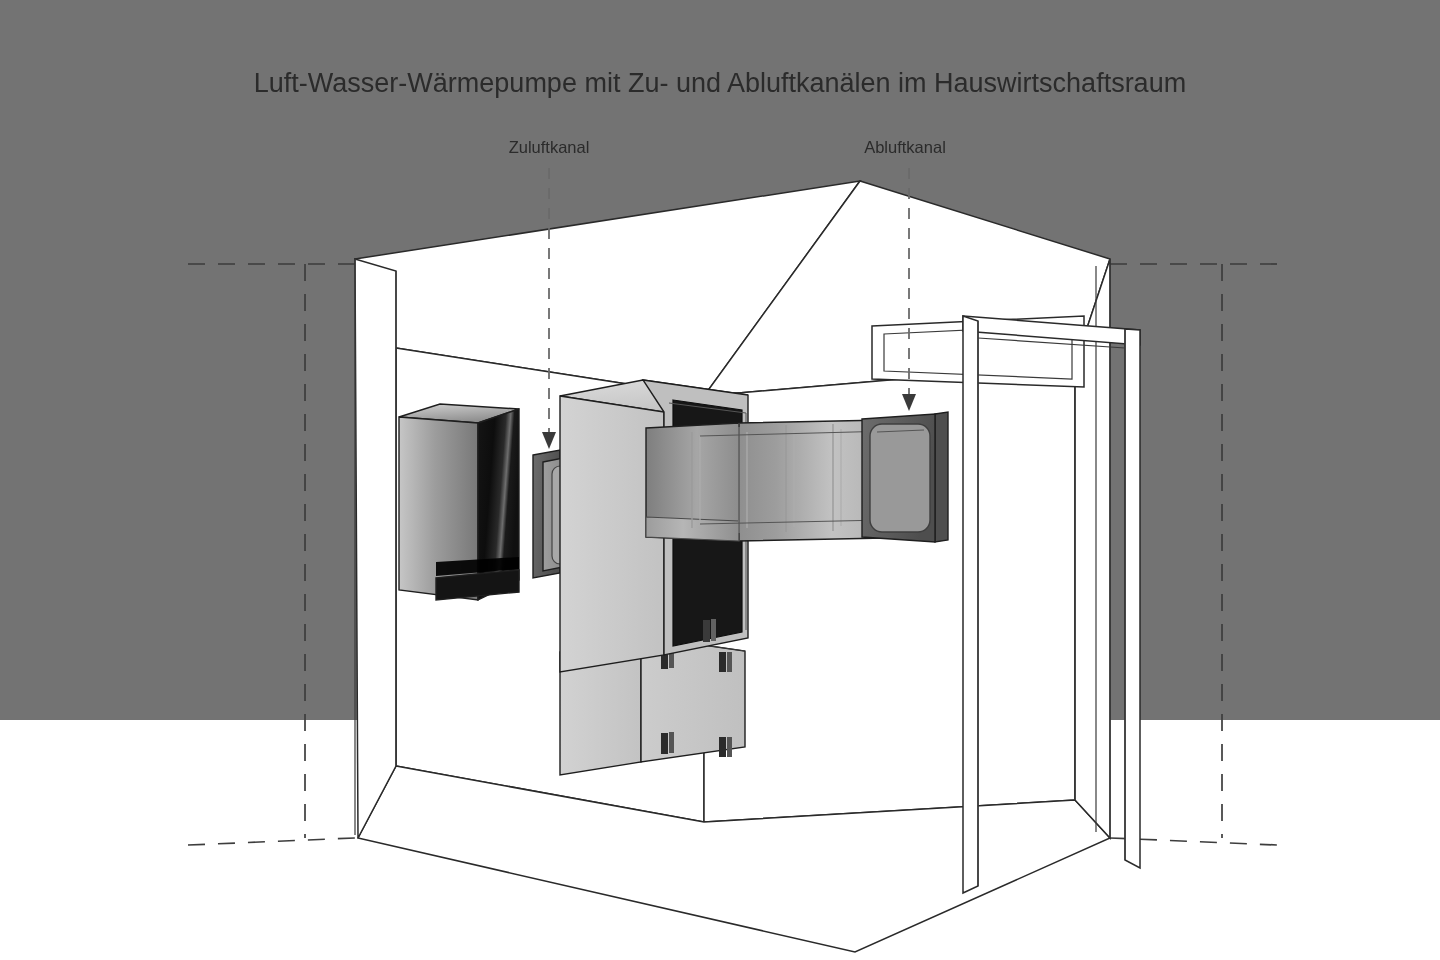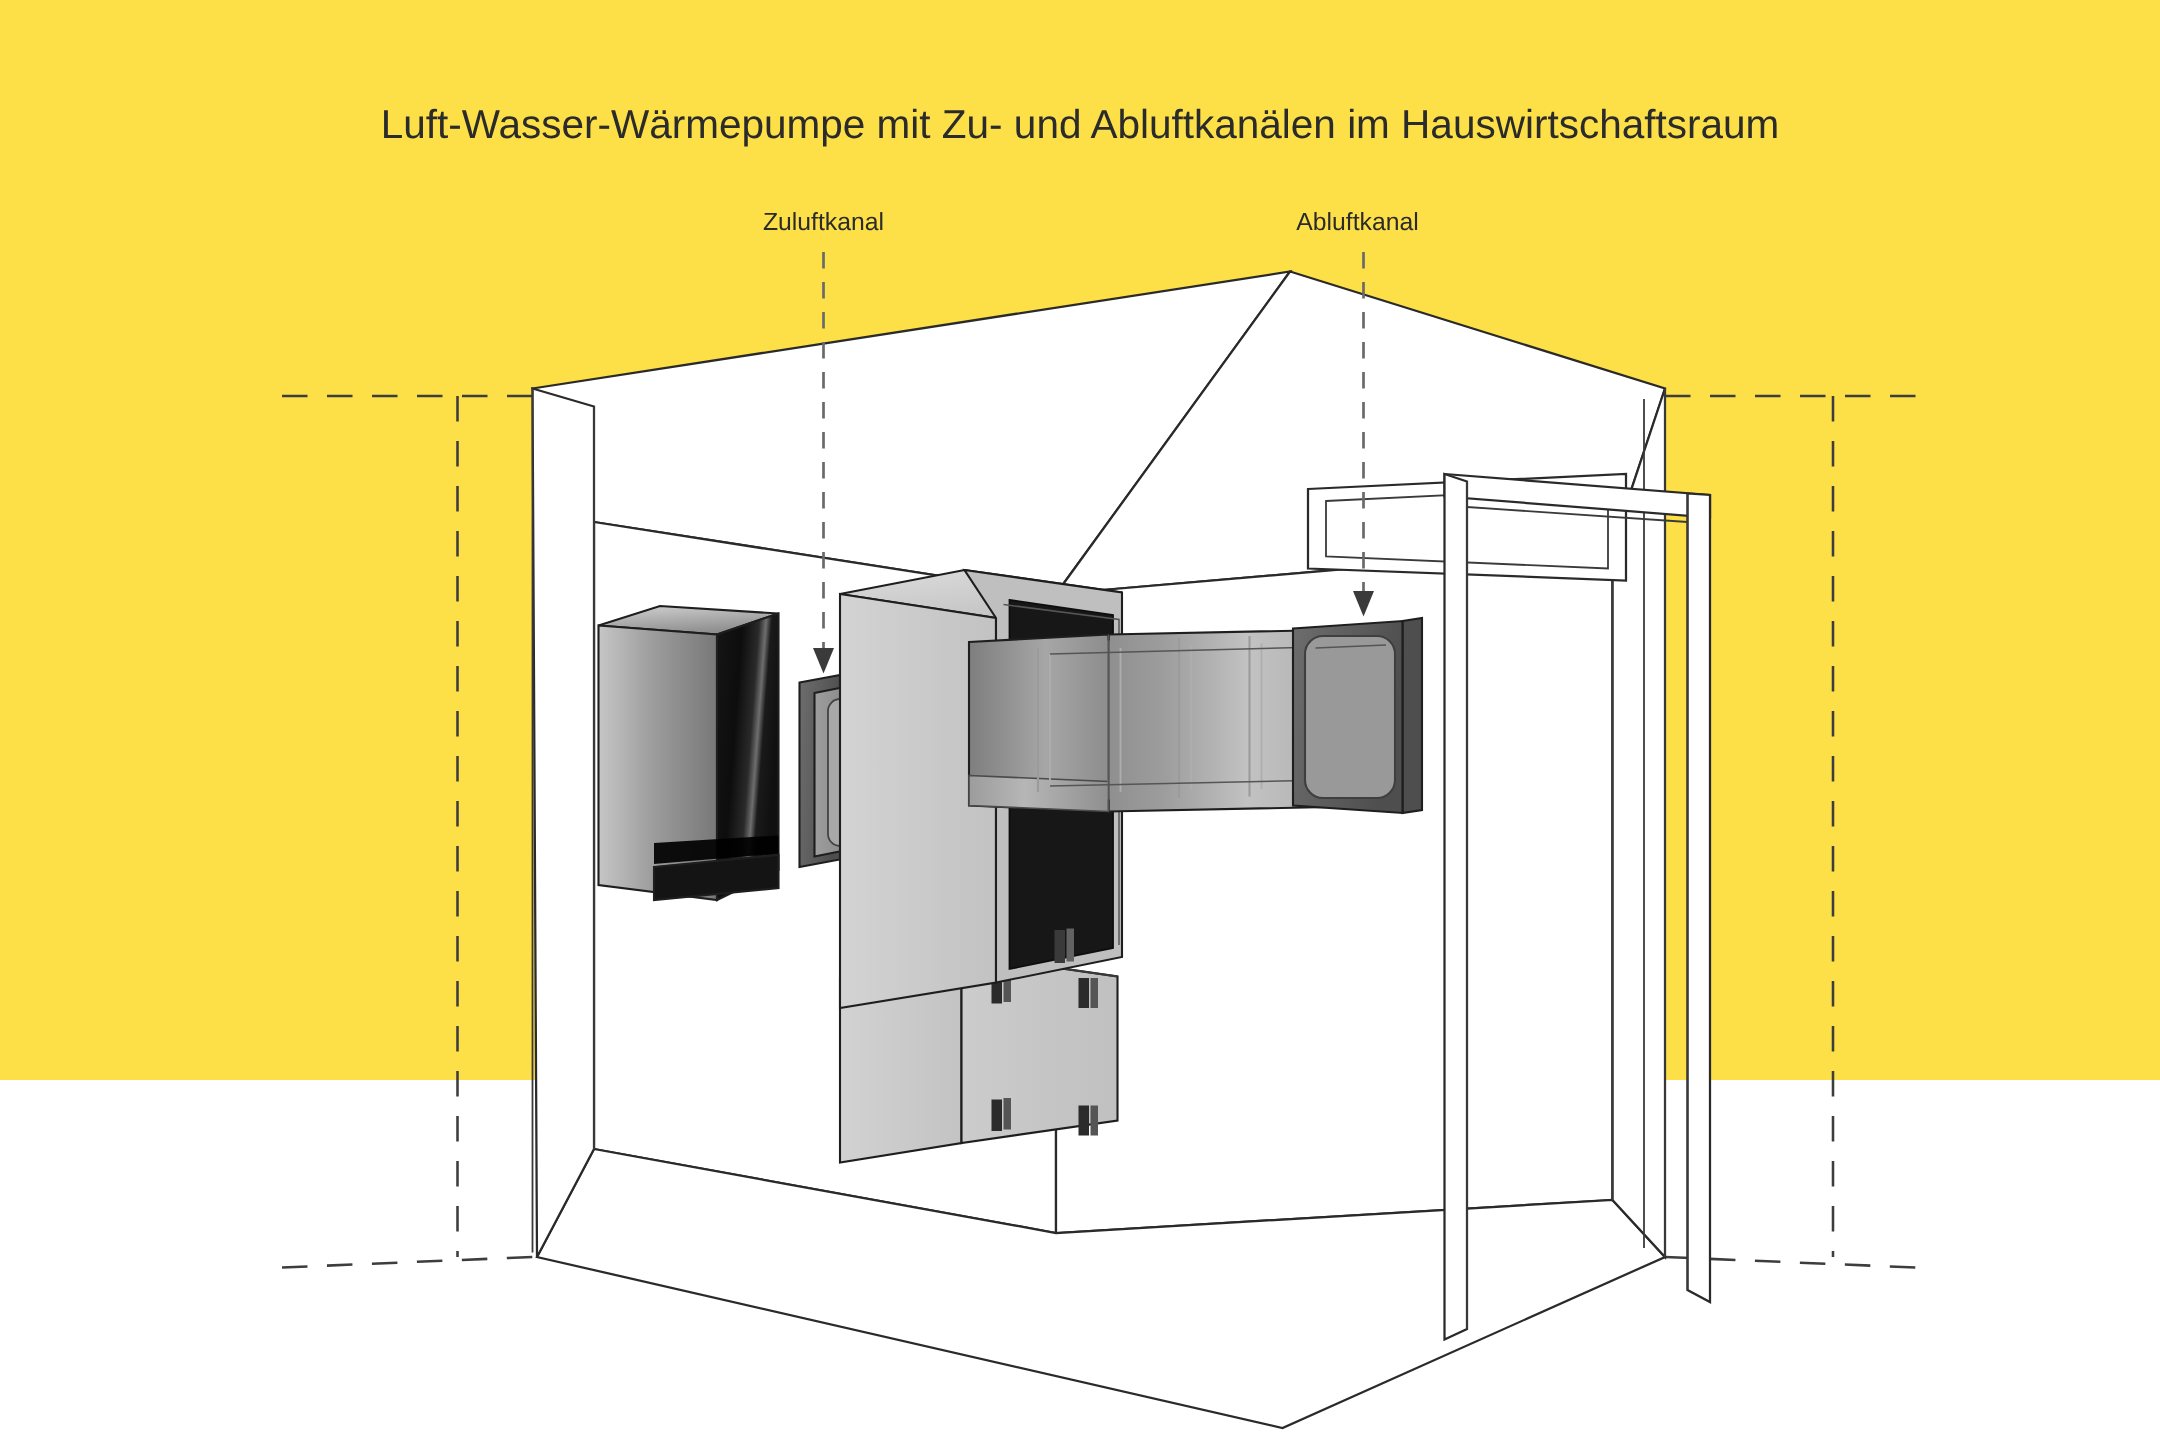--- a/index.html
+++ b/index.html
@@ -10,21 +10,21 @@
   body {
     width: 1440px;
     height: 960px;
     font-family: "Liberation Sans", sans-serif;
     overflow: hidden;
   }
   #stage {
     position: relative;
     width: 1440px;
     height: 720px;
-    background: #fde047;
+    background: #737373;
   }
   #diagram-svg {
     display: block;
     width: 1440px;
     height: 960px;
   }
   .ttl {
     font-family: "Liberation Sans", sans-serif;
     font-size: 27px;
     fill: #2b2b2b;

